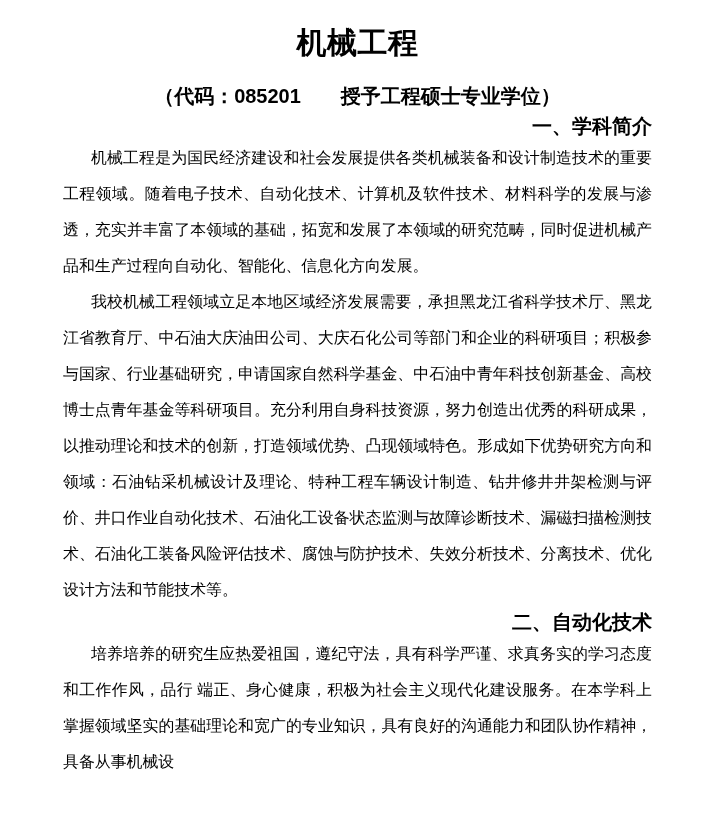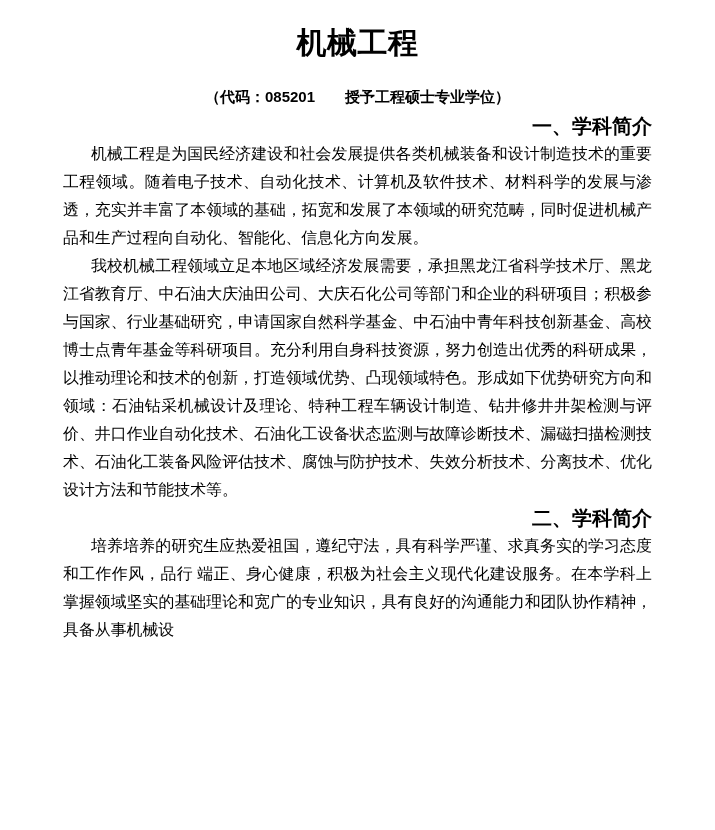--- a/index.html
+++ b/index.html
@@ -25,39 +25,39 @@
     font-weight: bold;
     font-size: 30px;
     line-height: 40px;
     letter-spacing: 0.5px;
   }
   .doc-subtitle {
     margin: 23px 0 0 0;
     text-align: center;
     font-family: "Liberation Sans", "DejaVu Sans", sans-serif;
     font-weight: bold;
-    font-size: 15px;
+    font-size: 20px;
     line-height: 21px;
     white-space: pre-wrap;
   }
   .doc-body {
     margin-top: 5px;
   }
   .sec-heading {
     margin: 0;
     font-family: "Liberation Sans", "DejaVu Sans", sans-serif;
     font-weight: bold;
     font-size: 20px;
     line-height: 28px;
     text-align: right;
   }
   .body-para {
     margin: 0;
     font-size: 15.9px;
-    line-height: 28px;
+    line-height: 36px;
     text-align: justify;
     text-justify: inter-ideograph;
     text-indent: 28px;
     word-break: break-all;
     white-space: pre-wrap;
   }
 </style>
 </head>
 <body>
 
@@ -69,18 +69,18 @@
   <div class="doc-body">
 
     <h2 class="sec-heading">一、学科简介</h2>
 
     <p class="body-para">机械工程是为国民经济建设和社会发展提供各类机械装备和设计制造技术的重要工程领域。随着电子技术、自动化技术、计算机及软件技术、材料科学的发展与渗透，充实并丰富了本领域的基础，拓宽和发展了本领域的研究范畴，同时促进机械产品和生产过程向自动化、智能化、信息化方向发展。</p>
 
     <p class="body-para">我校机械工程领域立足本地区域经济发展需要，承担黑龙江省科学技术厅、黑龙江省教育厅、中石油大庆油田公司、大庆石化公司等部门和企业的科研项目；积极参与国家、行业基础研究，申请国家自然科学基金、中石油中青年科技创新基金、高校博士点青年基金等科研项目。充分利用自身科技资源，努力创造出优秀的科研成果，以推动理论和技术的创新，打造领域优势、凸现领域特色。形成如下优势研究方向和领域：石油钻采机械设计及理论、特种工程车辆设计制造、钻井修井井架检测与评价、井口作业自动化技术、石油化工设备状态监测与故障诊断技术、漏磁扫描检测技术、石油化工装备风险评估技术、腐蚀与防护技术、失效分析技术、分离技术、优化设计方法和节能技术等。</p>
 
 
 
-    <h2 class="sec-heading">二、学科简介</h2>
+    <h2 class="sec-heading">二、自动化技术</h2>
 
     <p class="body-para">培养培养的研究生应热爱祖国，遵纪守法，具有科学严谨、求真务实的学习态度和工作作风，品行 端正、身心健康，积极为社会主义现代化建设服务。在本学科上掌握领域坚实的基础理论和宽广的专业知识，具有良好的沟通能力和团队协作精神，具备从事机械设</p>
 
   </div>
 </div>
 
 </body></html>

